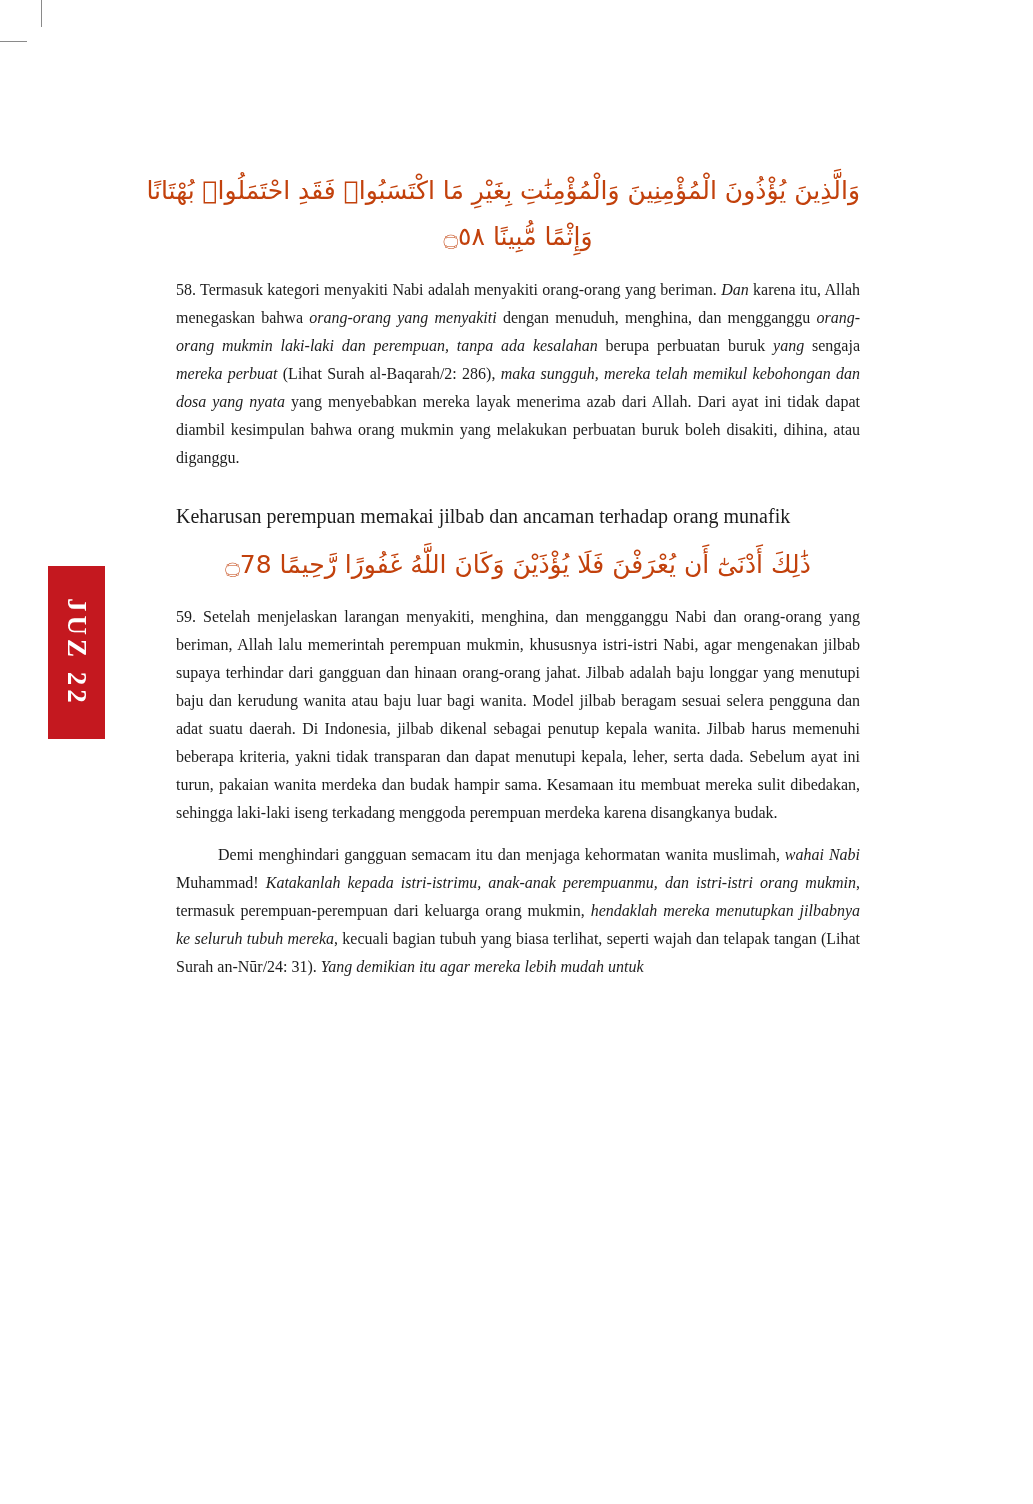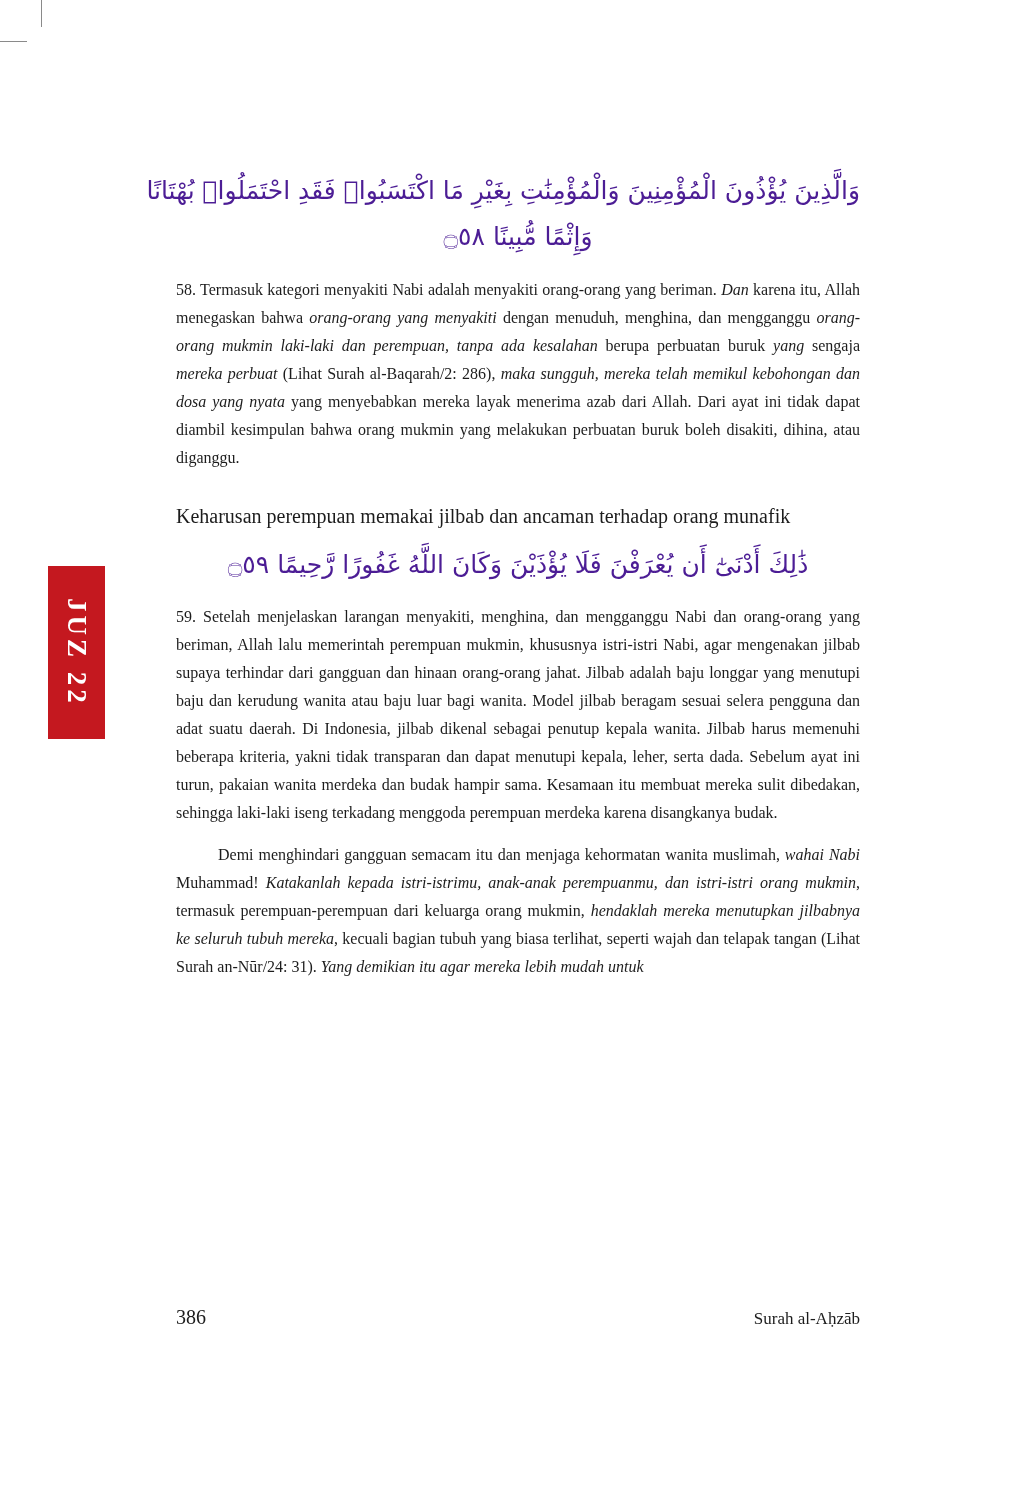--- a/index.html
+++ b/index.html
@@ -46,21 +46,21 @@
     top: 168px;
     width: 684px;
   }
 
   .arabic {
     direction: rtl;
     text-align: center;
     font-family: "DejaVu Sans", sans-serif;
     font-size: 25px;
     line-height: 1.85;
-    color: #4c1d95;
+    color: #c2410c;
   }
   .arabic .ar-line { white-space: nowrap; }
 
   .body-text {
     font-size: 16px;
     line-height: 28px;
     text-align: justify;
     margin-top: 15px;
   }
   .body-text.indent { text-indent: 42px; margin-top: 14px; }
@@ -105,27 +105,23 @@
     <div class="arabic v58" dir="rtl">
       <div class="ar-line">وَالَّذِينَ يُؤْذُونَ الْمُؤْمِنِينَ وَالْمُؤْمِنَٰتِ بِغَيْرِ مَا اكْتَسَبُوا۟ فَقَدِ احْتَمَلُوا۟ بُهْتَانًا</div>
       <div class="ar-line">وَإِثْمًا مُّبِينًا ۝٥٨</div>
     </div>
 
     <p class="body-text"><span>58. Termasuk kategori menyakiti Nabi adalah menyakiti orang-orang yang beriman. </span><span style="font-style: italic;">Dan</span><span> karena itu, Allah menegaskan bahwa </span><span style="font-style: italic;">orang-orang yang menyakiti</span><span> dengan menuduh, menghina, dan mengganggu </span><span style="font-style: italic;">orang-orang mukmin laki-laki dan perempuan, tanpa ada kesalahan</span><span> berupa perbuatan buruk </span><span style="font-style: italic;">yang</span><span> sengaja </span><span style="font-style: italic;">mereka perbuat</span><span> (Lihat Surah al-Baqarah/2: 286), </span><span style="font-style: italic;">maka sungguh, mereka telah memikul kebohongan dan dosa yang nyata</span><span> yang menyebabkan mereka layak menerima azab dari Allah. Dari ayat ini tidak dapat diambil kesimpulan bahwa orang mukmin yang melakukan perbuatan buruk boleh disakiti, dihina, atau diganggu.</span></p>
 
     <h2 class="section-heading">Keharusan perempuan memakai jilbab dan ancaman terhadap orang munafik</h2>
 
     <div class="arabic v59" dir="rtl">
-      <div class="ar-line">ذَٰلِكَ أَدْنَىٰٓ أَن يُعْرَفْنَ فَلَا يُؤْذَيْنَ وَكَانَ اللَّهُ غَفُورًا رَّحِيمًا ۝٥٩</div>
+      <div class="ar-line">ذَٰلِكَ أَدْنَىٰٓ أَن يُعْرَفْنَ فَلَا يُؤْذَيْنَ وَكَانَ اللَّهُ غَفُورًا رَّحِيمًا ۝78</div>
     </div>
 
     <p class="body-text"><span>59. Setelah menjelaskan larangan menyakiti, menghina, dan mengganggu Nabi dan orang-orang yang beriman, Allah lalu memerintah perempuan mukmin, khususnya istri-istri Nabi, agar mengenakan jilbab supaya terhindar dari gangguan dan hinaan orang-orang jahat. Jilbab adalah baju longgar yang menutupi baju dan kerudung wanita atau baju luar bagi wanita. Model jilbab beragam sesuai selera pengguna dan adat suatu daerah. Di Indonesia, jilbab dikenal sebagai penutup kepala wanita. Jilbab harus memenuhi beberapa kriteria, yakni tidak transparan dan dapat menutupi kepala, leher, serta dada. Sebelum ayat ini turun, pakaian wanita merdeka dan budak hampir sama. Kesamaan itu membuat mereka sulit dibedakan, sehingga laki-laki iseng terkadang menggoda perempuan merdeka karena disangkanya budak.</span></p>
 
     <p class="body-text indent"><span>Demi menghindari gangguan semacam itu dan menjaga kehormatan wanita muslimah, </span><span style="font-style: italic;">wahai Nabi</span><span> Muhammad! </span><span style="font-style: italic;">Katakanlah kepada istri-istrimu, anak-anak perempuanmu, dan istri-istri orang mukmin</span><span>, termasuk perempuan-perempuan dari keluarga orang mukmin, </span><span style="font-style: italic;">hendaklah mereka menutupkan jilbabnya ke seluruh tubuh mereka</span><span>, kecuali bagian tubuh yang biasa terlihat, seperti wajah dan telapak tangan (Lihat Surah an-Nūr/24: 31). </span><span style="font-style: italic;">Yang demikian itu agar mereka lebih mudah untuk</span></p>
 
   </div>
 
-  <div class="footer">
-    <span class="page-num">386</span>
-    <span class="surah-name">Surah al-Aḥzāb</span>
-  </div>
 
 </div>
 
 </body></html>

